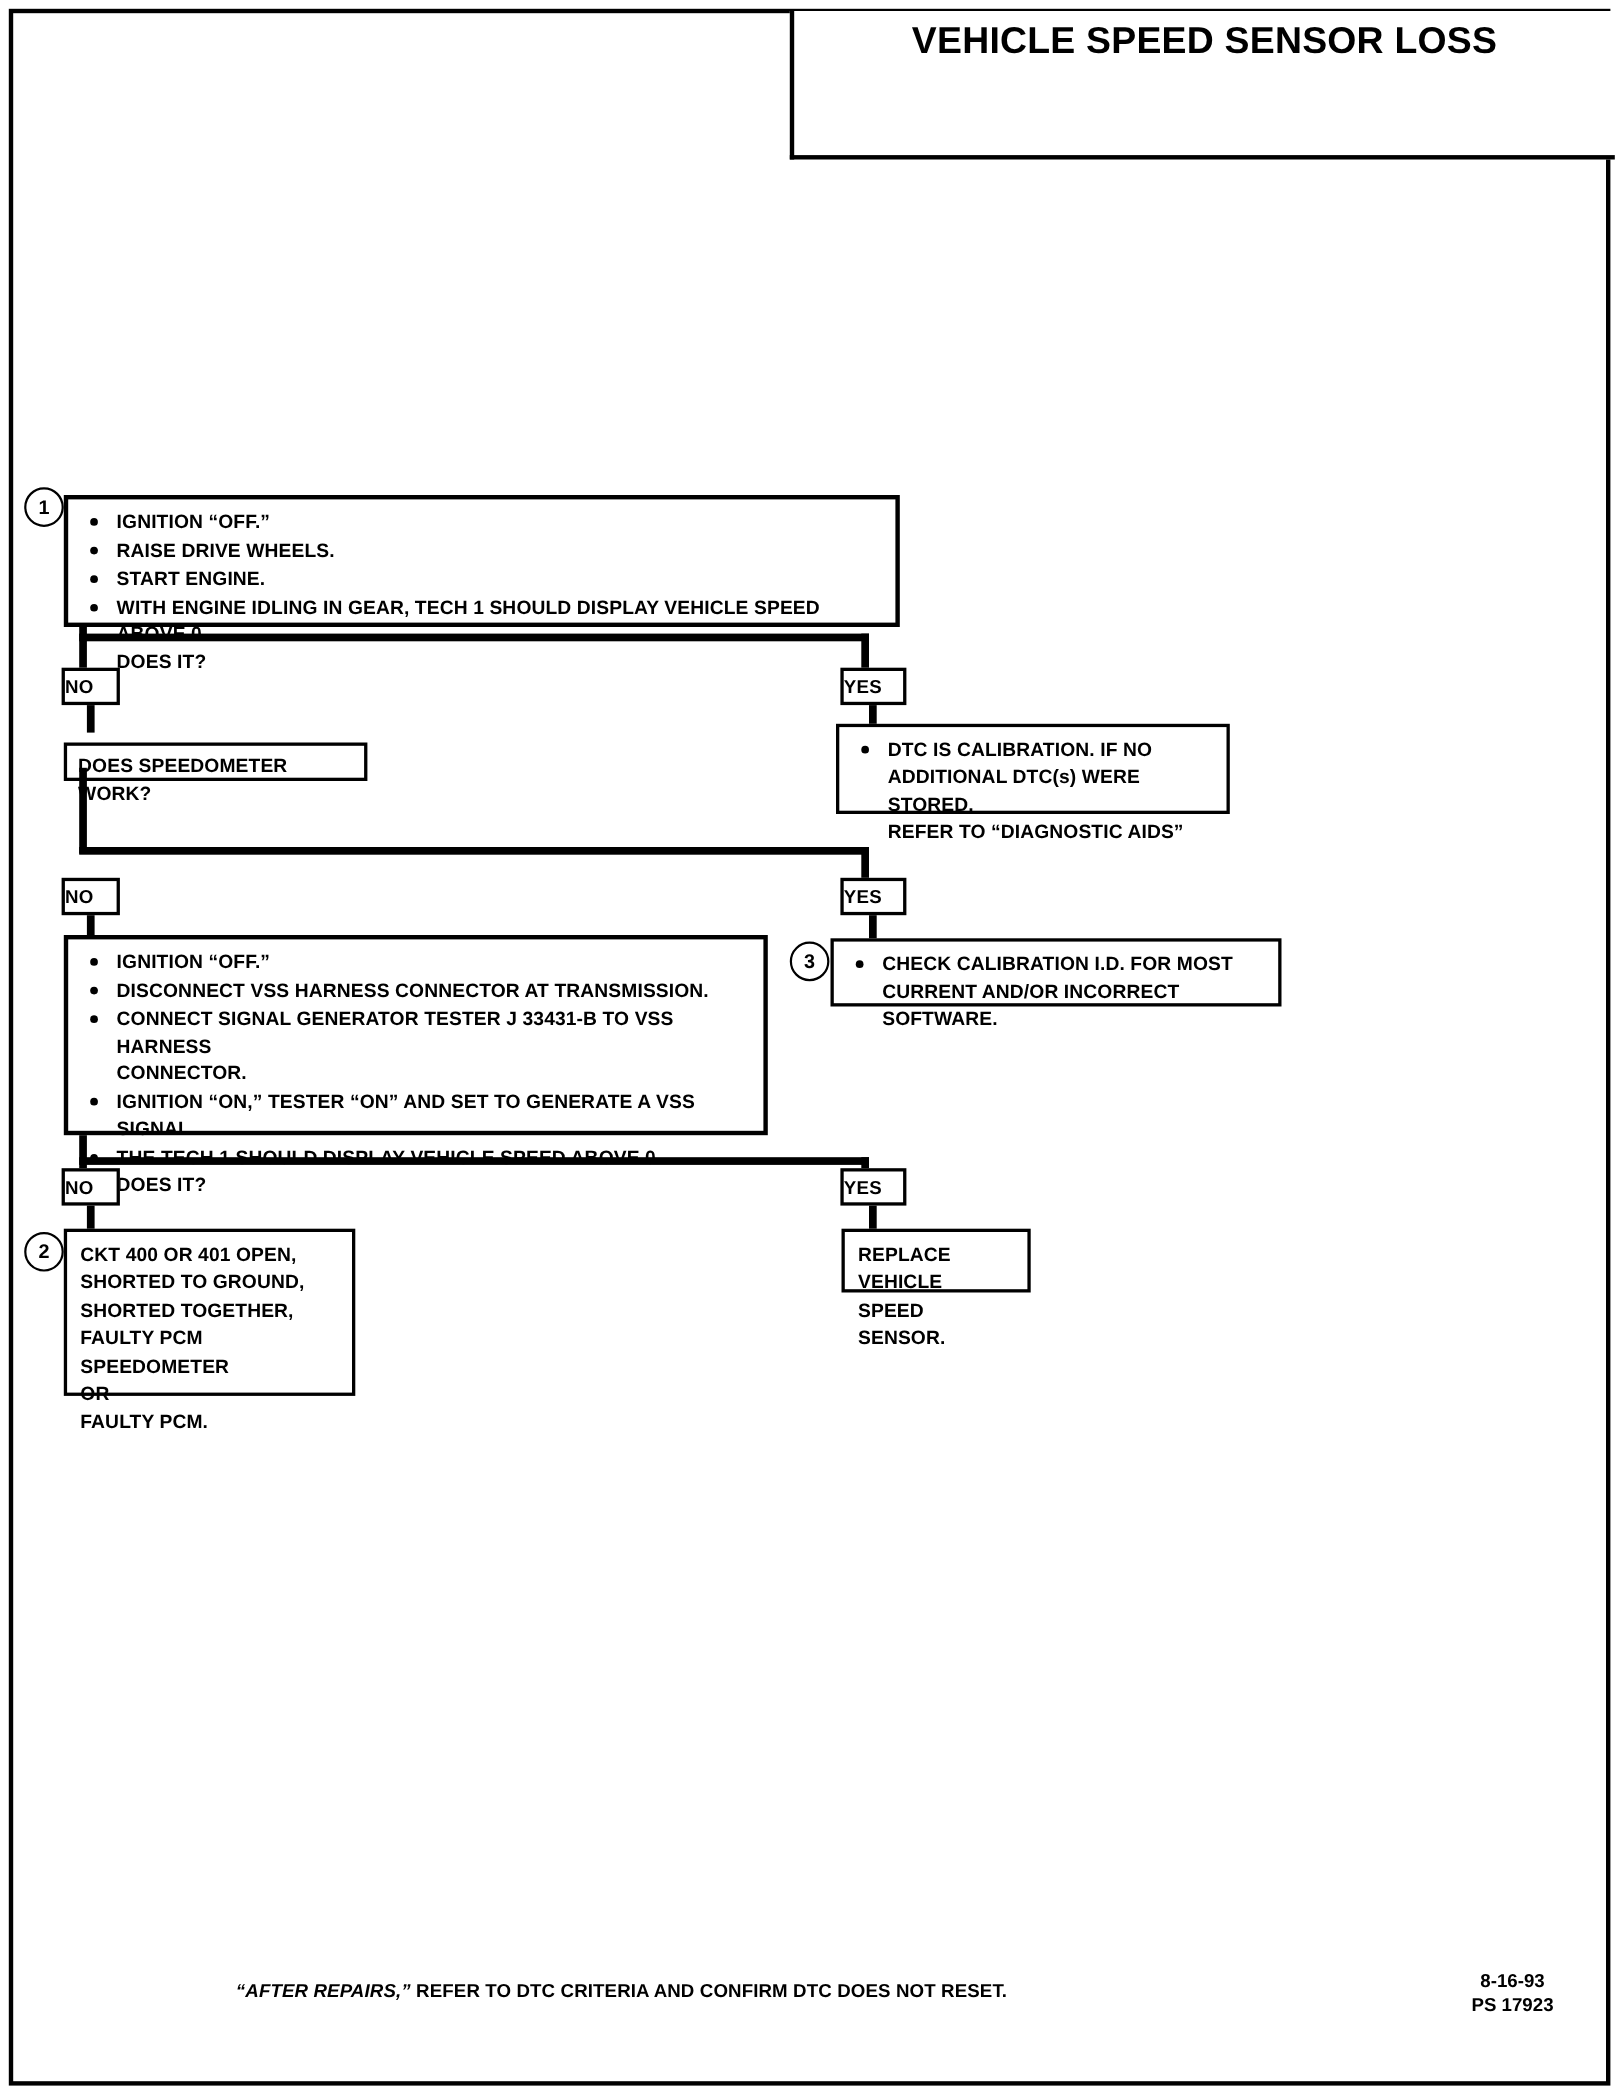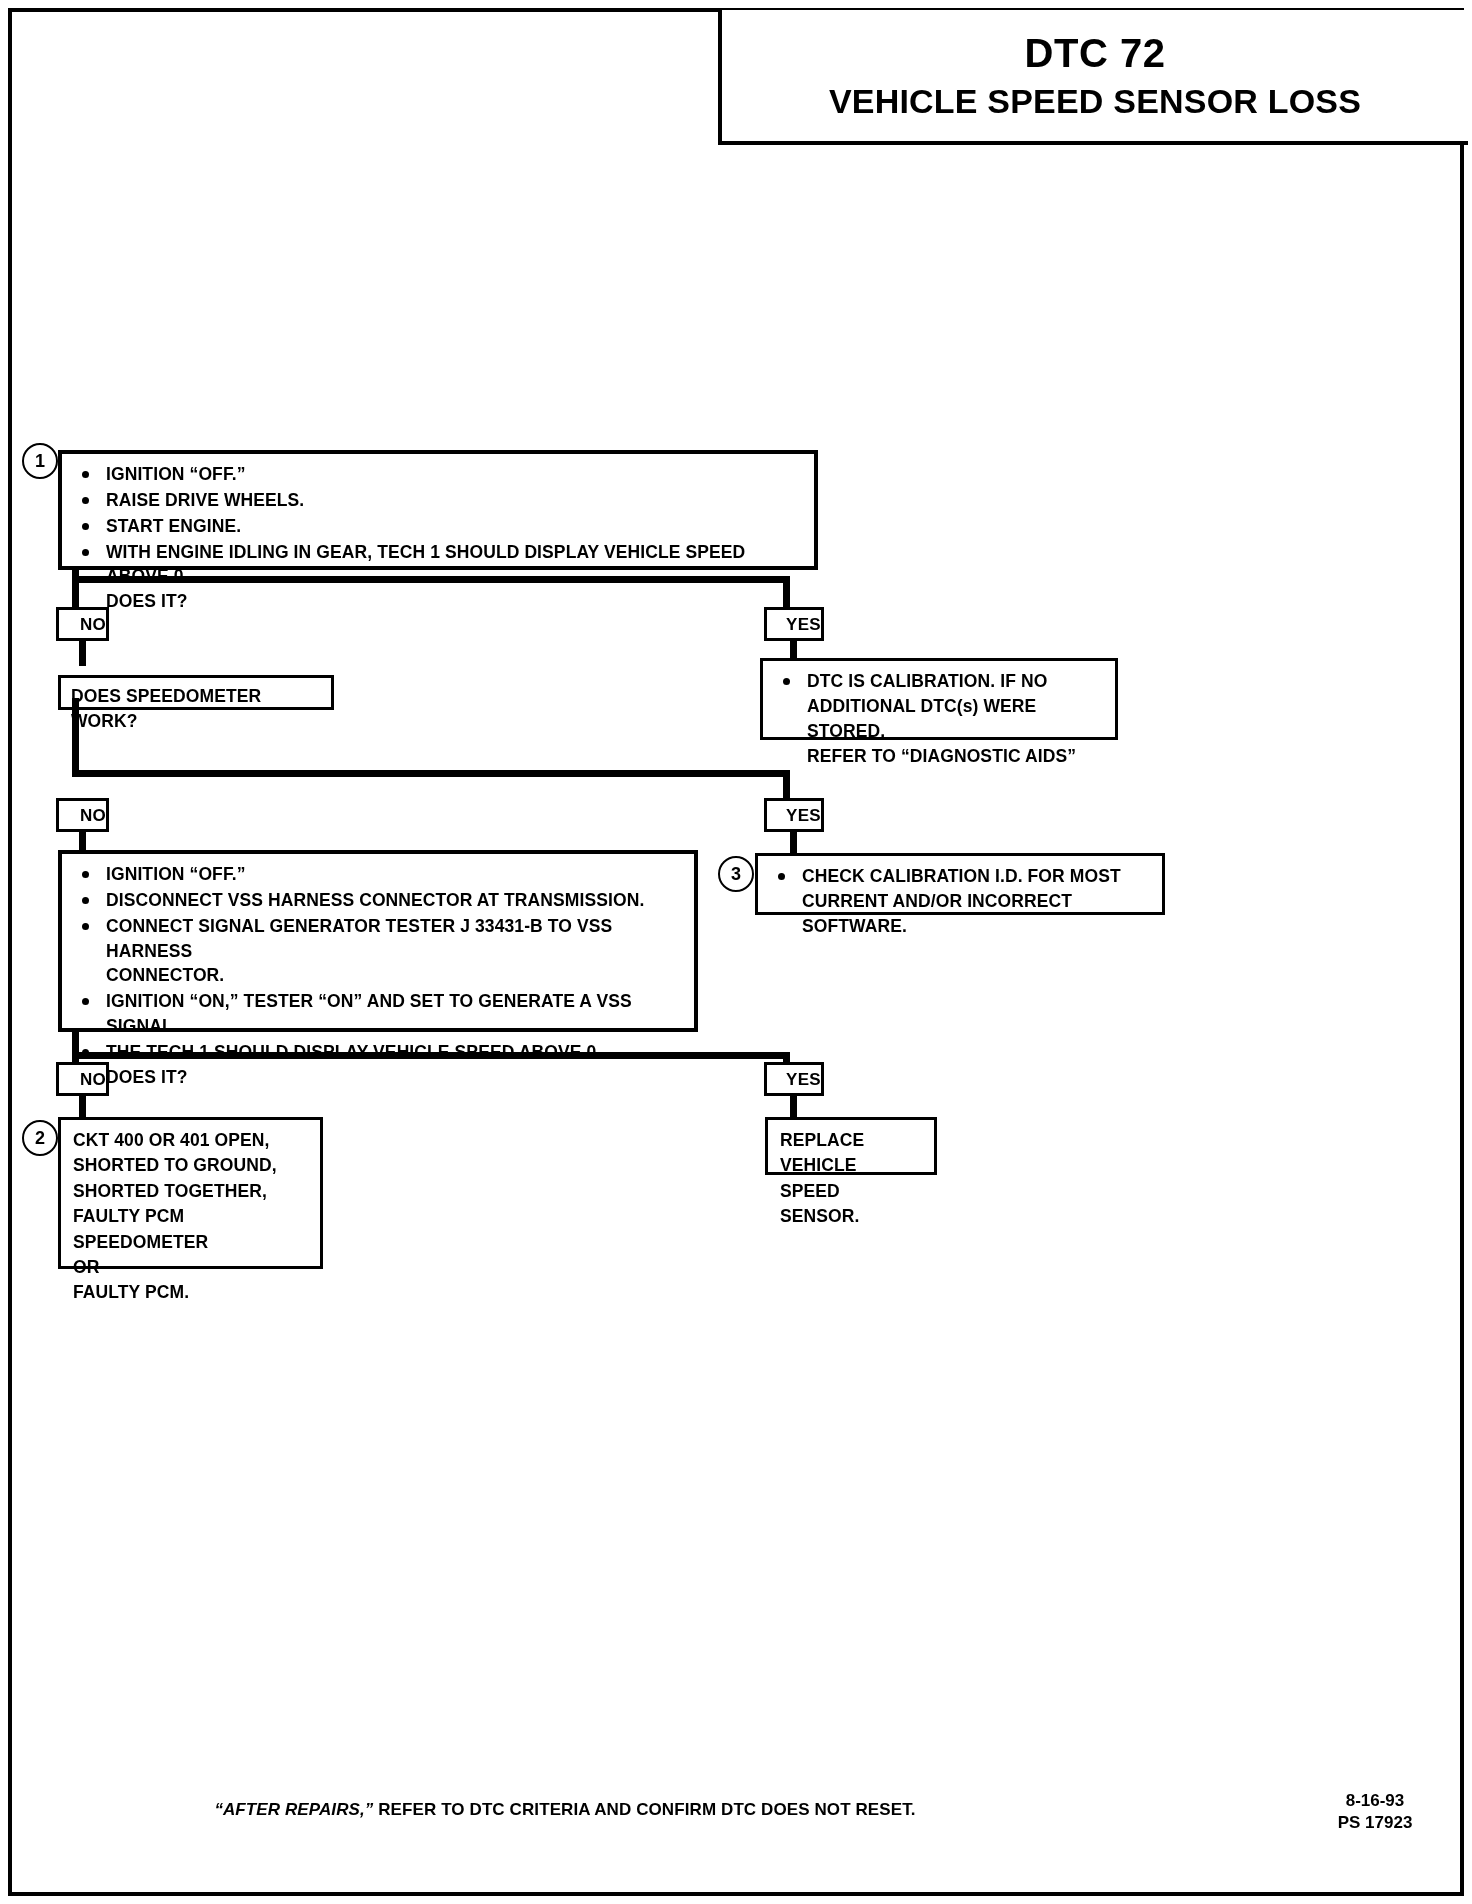--- a/index.html
+++ b/index.html
@@ -105,21 +105,21 @@
   }
 
   
   .branch {
     position: absolute;
     border: 3px solid #000;
     background: #fff;
     box-sizing: border-box;
     font-size: 17px;
     font-weight: bold;
-    text-align: right;
+    text-align: left;
     padding-top: 5px;
     letter-spacing: 0.3px;
   }
 
   
   .circle-num {
     position: absolute;
     width: 36px;
     height: 36px;
     border: 2.5px solid #000;
@@ -171,21 +171,20 @@
   }
 </style>
 </head>
 <body>
 
 <div id="page">
 
   <div class="page-border"></div>
 
   <div class="header-box">
-    <div class="dtc-num">DTC 72</div>
     <div class="dtc-title">VEHICLE SPEED SENSOR LOSS</div>
   </div>
 
   <div class="circle-num" style="left:22px; top:443px;">1</div>
 
   <div class="fbox thick" style="left:58px; top:450px; width:760px; height:120px;">
     <ul class="bullets">
       <li><span class="bullet-dot"></span><span>IGNITION “OFF.”</span></li>
       <li><span class="bullet-dot"></span><span>RAISE DRIVE WHEELS.</span></li>
       <li><span class="bullet-dot"></span><span>START ENGINE.</span></li>

